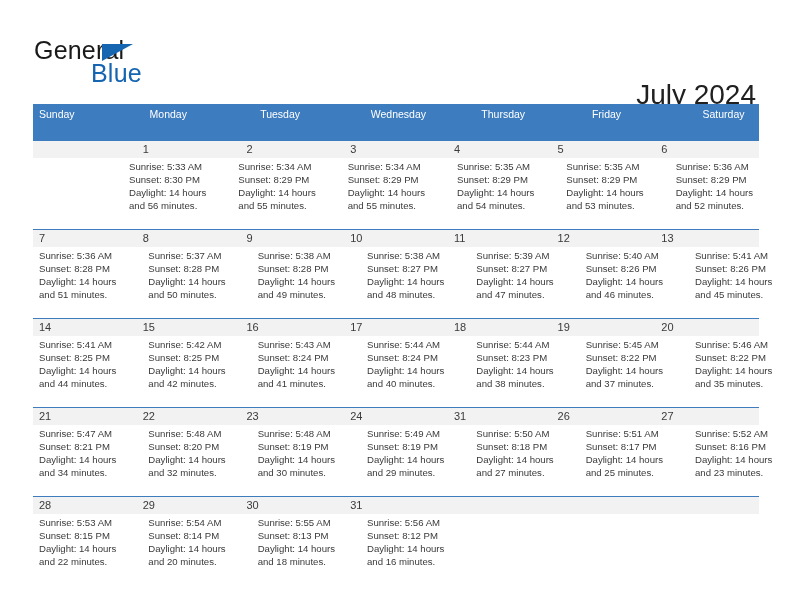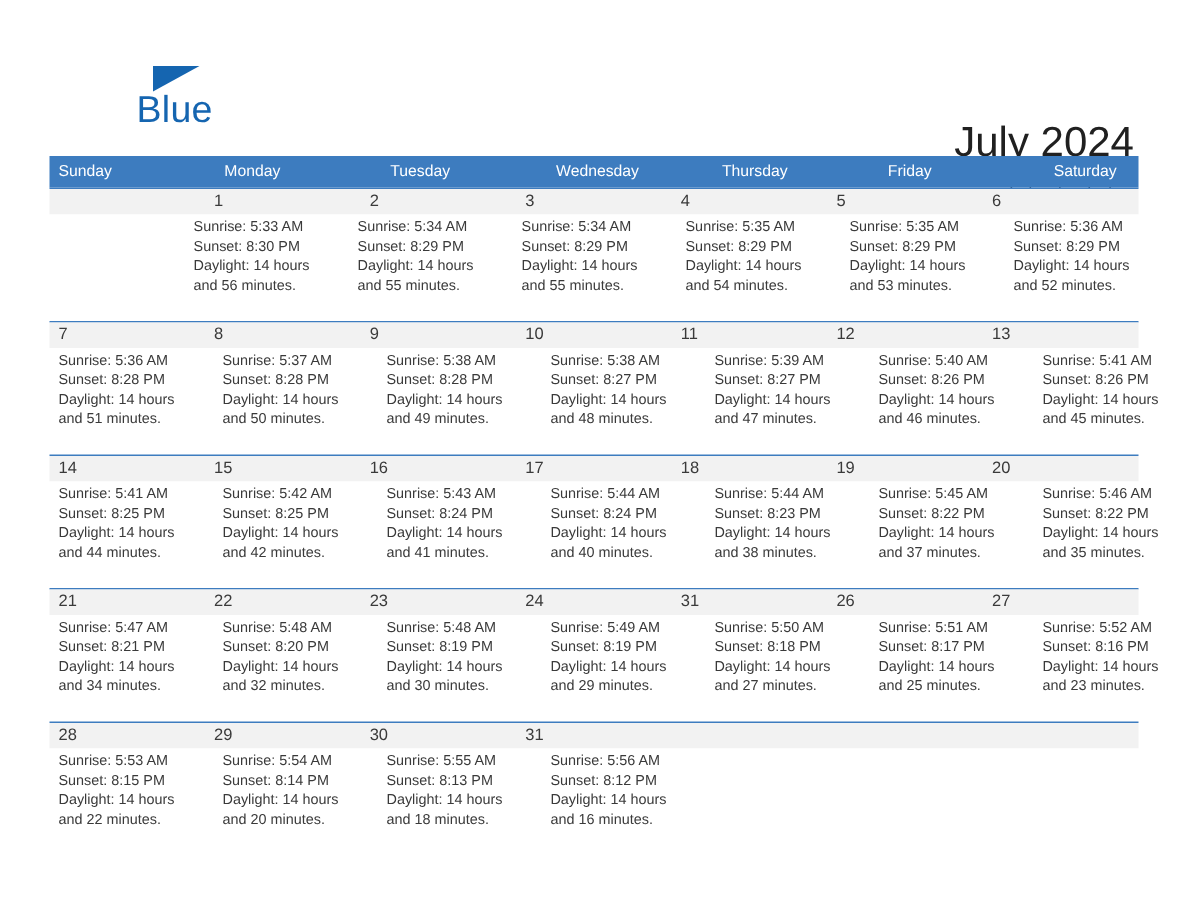--- a/index.html
+++ b/index.html
@@ -89,21 +89,21 @@
   
   .calendar {
     position: absolute;
     left: 33px;
     top: 104px;
     width: 726px;
   }
   .dow-row {
     display: flex;
     background: #3d7cbf;
-    height: 21px;
+    height: 36px;
     gap: 48px;
   }
   .dow {
     flex: 1 1 0;
     color: #ffffff;
     font-size: 10.5px;
     line-height: 21px;
     padding-left: 6px;
     box-sizing: border-box;
     white-space: nowrap;
@@ -145,20 +145,21 @@
     white-space: nowrap;
   }
 </style>
 </head>
 <body>
 
 <div class="page">
 
   <div class="header">
     <div class="logo">
+      <span class="logo-general">General</span>
       <span class="logo-tri"></span>
       <span class="logo-blue">Blue</span>
     </div>
     <div class="title-block">
       <div class="cal-title">July 2024</div>
       <div class="cal-subtitle">Eskisehir, Turkey</div>
     </div>
   </div>
 
   <div class="calendar">

